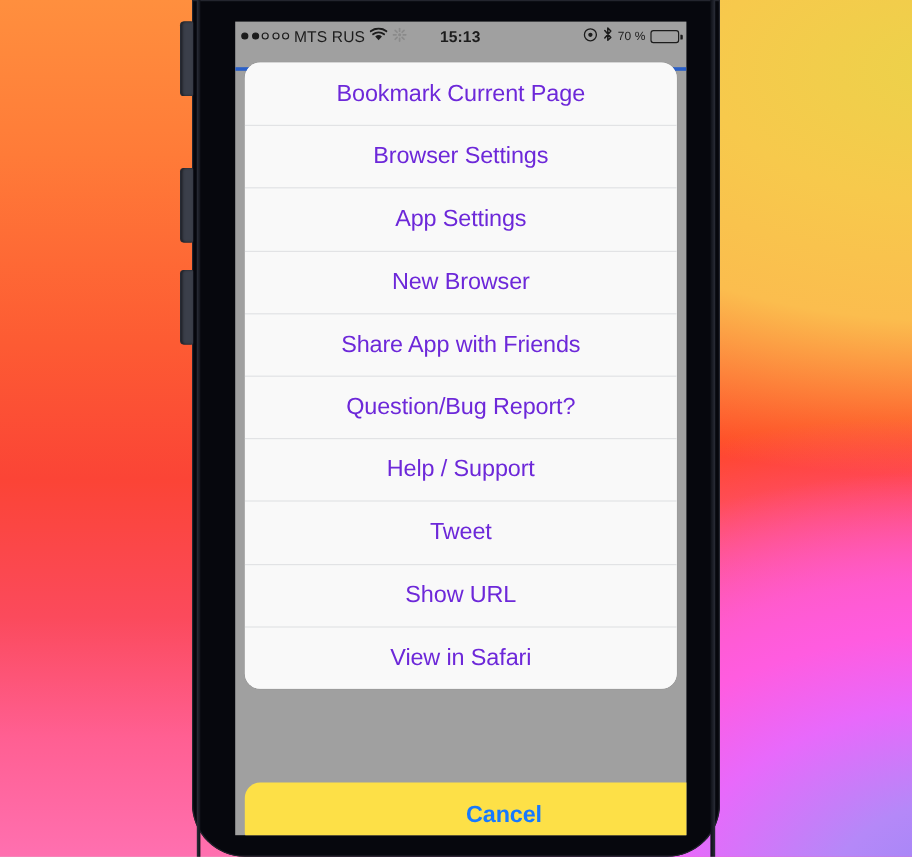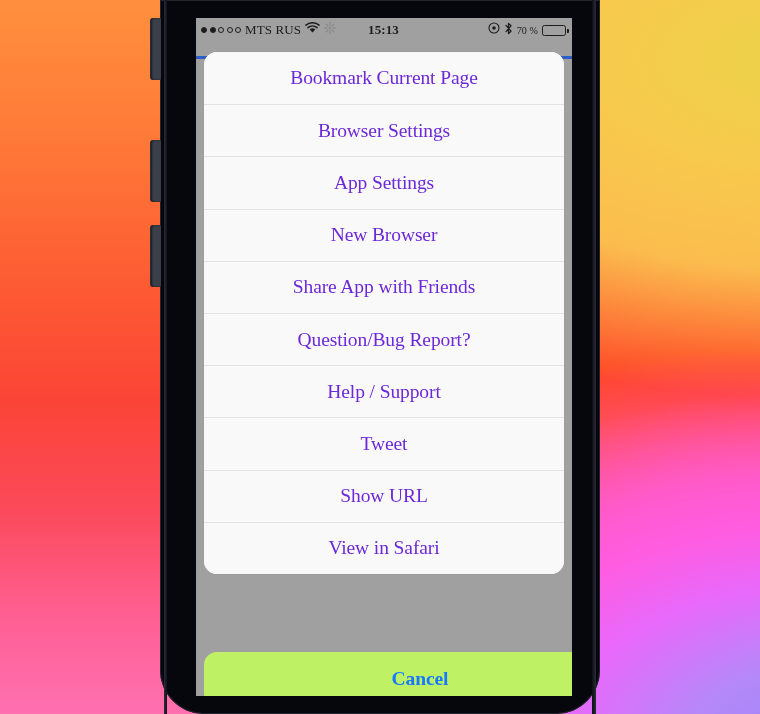--- a/index.html
+++ b/index.html
@@ -49,21 +49,20 @@
   #btn-volup { top: 140px; height: 62px; }
   #btn-voldn { top: 225px; height: 62px; }
 
   
   #screen {
     position: absolute;
     left: 36px; top: 18px;
     width: 376px; height: 678px;
     background: #a0a0a0;
     overflow: hidden;
-    font-family: Liberation Serif, serif;
   }
 
   
   #web-progress {
     position: absolute; left: 0; top: 38px;
     width: 376px; height: 3px;
     background: #2a5fc8;
   }
 
   
@@ -110,21 +109,21 @@
     font-size: 19.5px;
     letter-spacing: -.1px;
     background: #f9f9f9;
   }
   .sheet-item + .sheet-item { border-top: 1px solid #e2e3e5; }
 
   #cancel-button {
     position: absolute; left: 8px; top: 634px;
     width: 432px; height: 54px;
     display: flex; align-items: center; justify-content: center;
-    background: #bef264;
+    background: #fde047;
     border-radius: 13px;
     color: #1779ff;
     font-size: 19.5px;
     font-weight: bold;
     letter-spacing: -.1px;
   }
 </style>
 </head>
 <body>
 

